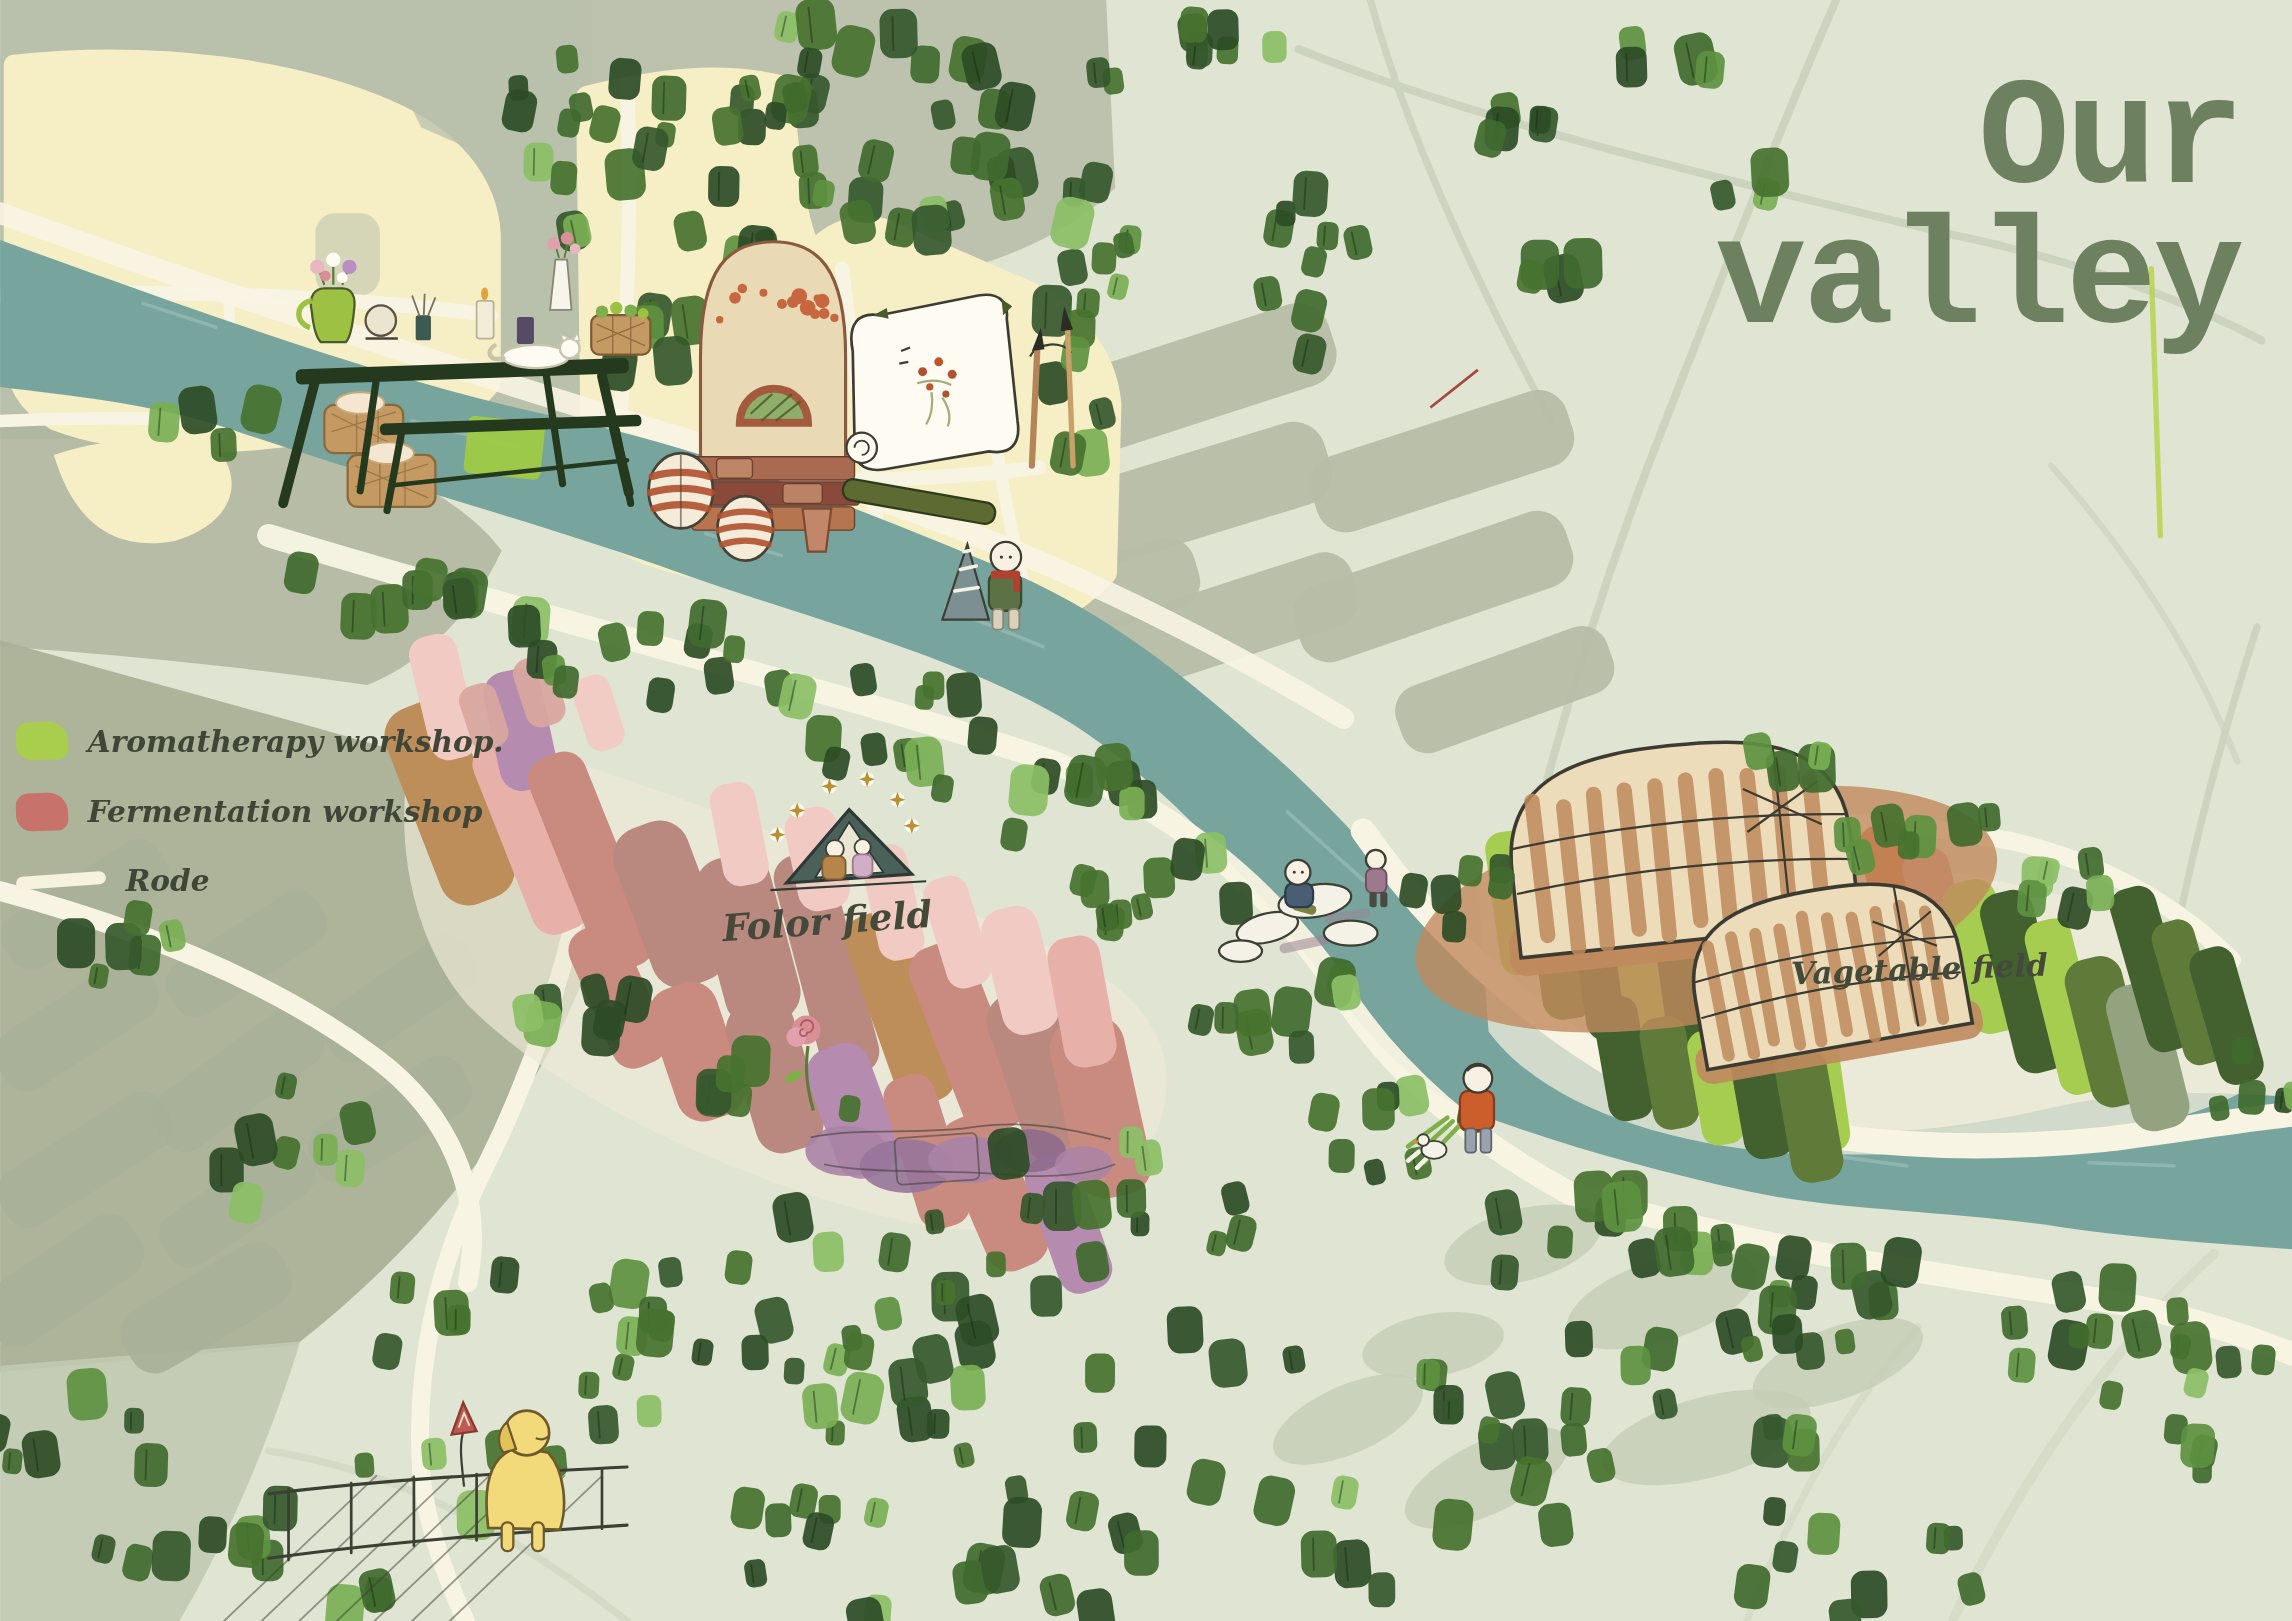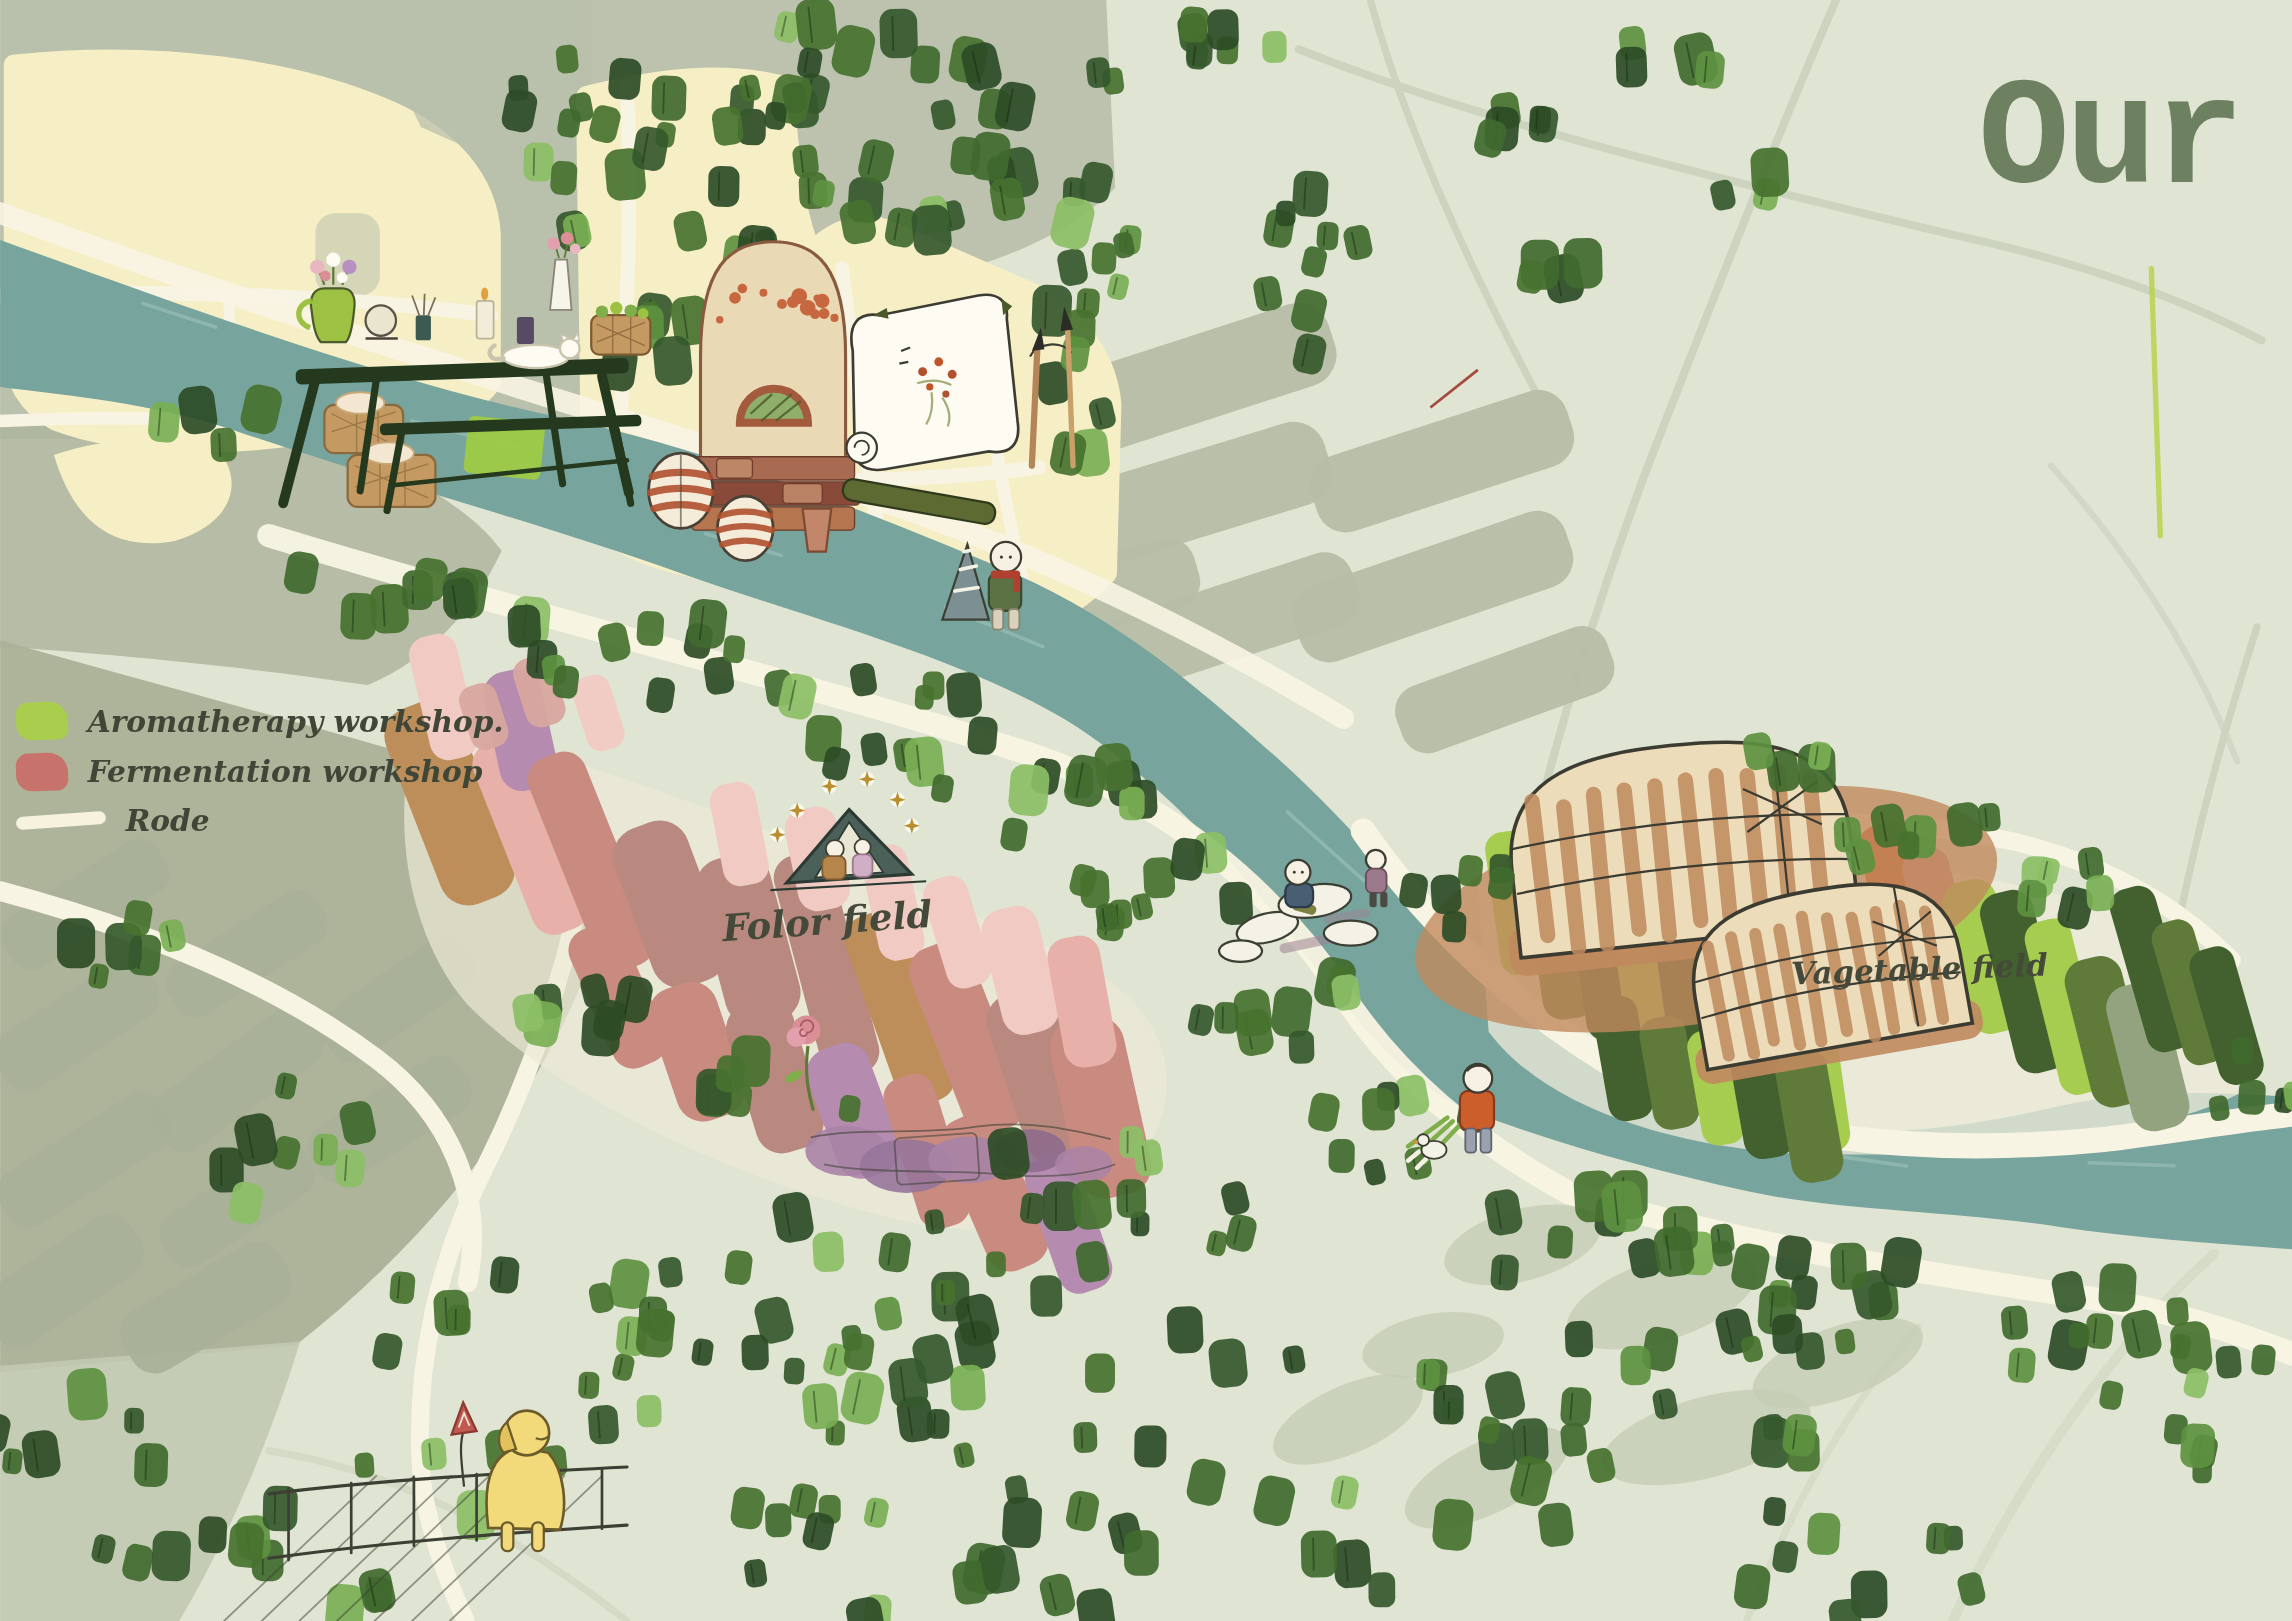--- a/index.html
+++ b/index.html
@@ -3,21 +3,21 @@
 <meta charset="utf-8">
 <style>
   *{margin:0;padding:0;box-sizing:border-box;}
   body{background:#e0e4d2;}
   .stage{position:relative;width:2293px;height:1621px;overflow:hidden;background:var(--bg,#e0e4d2);font-family:"DejaVu Serif",serif;}
   #map-svg{position:absolute;left:0;top:0;z-index:1;}
   .overlay{position:absolute;z-index:5;}
   .title{right:52px;top:72px;text-align:right;font-family:Liberation Mono, monospace;font-weight:800;font-size:152px;line-height:.92;letter-spacing:-3.6px;color:var(--title,#6d8160);}
   .title-line{display:block;}
   .legend{left:16px;top:702px;display:flex;flex-direction:column;gap:12.5px;}
-  .legend-row{display:flex;align-items:center;gap:19.7px;}
+  .legend-row{display:flex;align-items:center;gap:19.7px;margin-top:20px;}
   .swatch{width:52px;height:38px;border-radius:12.5px 19.7px 10.7px 16px;flex:none;transform:rotate(-2deg);}
   .swatch.line{width:90px;height:13.4px;border-radius:8px;transform:rotate(-4deg);}
   .legend-label{font-style:italic;font-weight:bold;font-size:29.6px;color:var(--legendtext,#3f4637);white-space:nowrap;}
   .maplabel{position:absolute;z-index:5;font-style:italic;font-weight:bold;color:var(--labeltext,#45493a);white-space:nowrap;}
   #label-flower{left:722px;top:899px;font-size:37px;transform:rotate(-4deg);}
   #label-veg{left:1791px;top:951px;font-size:31px;transform:rotate(-2deg);}
 </style>
 </head>
 <body>
 
@@ -1074,20 +1074,21 @@
   </g>
 
   <g>
     <path d="M2402,300 L2412,598" stroke="#b8d44f" stroke-width="6" opacity=".85" stroke-linecap="round"></path>
     <path d="M1597,455 L1650,413" stroke="#a5493f" stroke-width="3"></path>
   </g>
 </svg>
 
 <div class="overlay title">
   <span class="title-line">Our</span>
+  <span class="title-line">valley</span>
 </div>
 
 <div class="overlay legend" id="legend">
       <div class="legend-row">
         <span class="swatch" style="background: rgb(169, 206, 77);"></span>
         <span class="legend-label">Aromatherapy workshop.</span>
       </div>
       <div class="legend-row">
         <span class="swatch" style="background: rgb(199, 115, 107);"></span>
         <span class="legend-label">Fermentation workshop</span>

